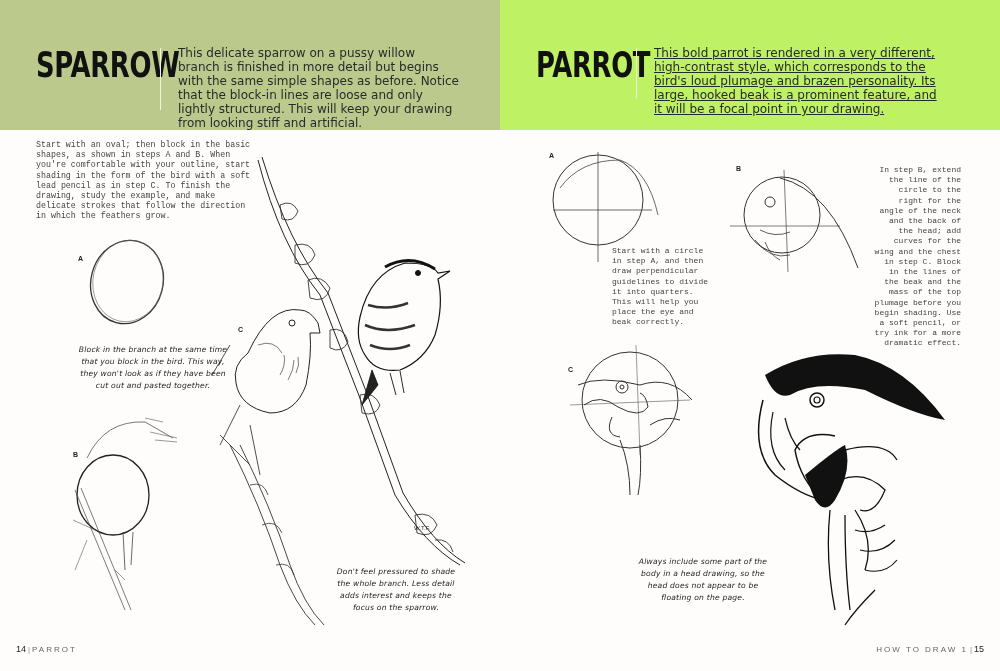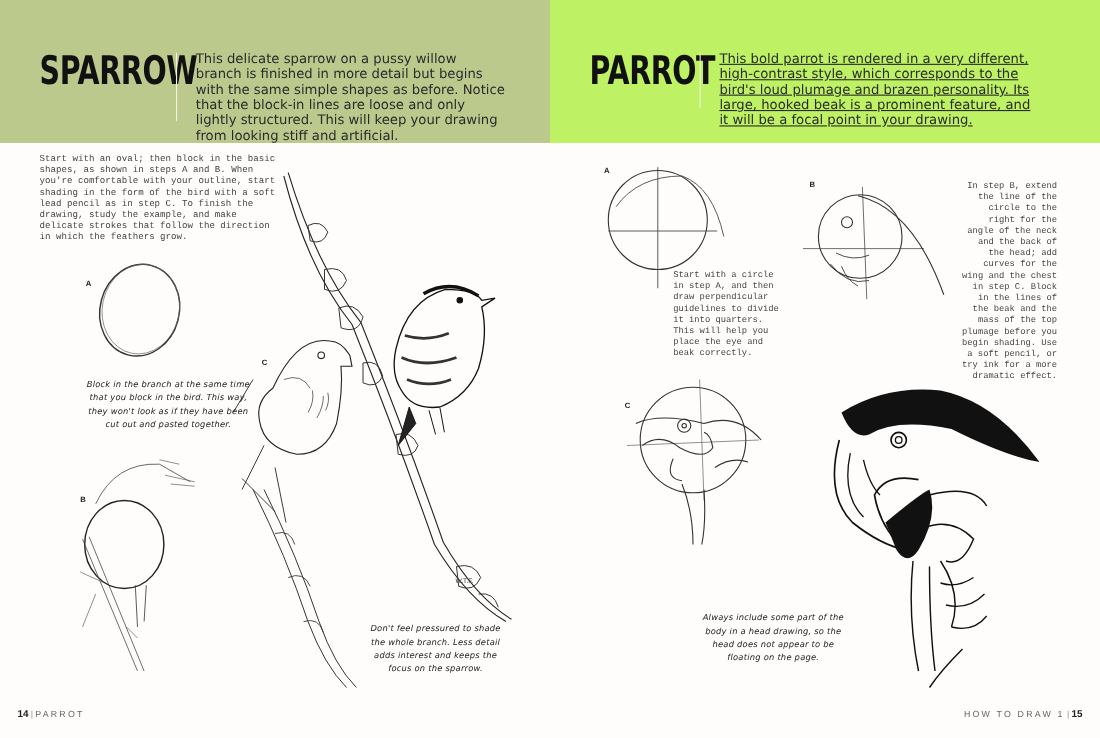--- a/index.html
+++ b/index.html
@@ -37,21 +37,21 @@
   }
   .hand {
     position: absolute; font-family: "DejaVu Sans", sans-serif; font-style: italic;
     font-size: 7.6px; line-height: 12px; color: #222; text-align: center; letter-spacing: 0.2px;
   }
   .step-label { position: absolute; font-size: 7px; font-weight: bold; color: #222; font-family: "Liberation Sans", sans-serif; }
 
   svg.drawing { position: absolute; overflow: visible; }
 
   .footer { position: absolute; top: 644px; font-size: 8px; letter-spacing: 2px; color: #666; }
-  .footer .num { font-weight: bold; color: #222; letter-spacing: 0; font-size: 9px; }
+  .footer .num { font-weight: normal; color: #222; letter-spacing: 0; font-size: 9px; }
   .footer.left { left: 16px; }
   .footer.right { right: 16px; }
   .footer .sep { color: #999; letter-spacing: 0; padding: 0 2px; }
 </style>
 </head>
 <body>
 
 <div class="banner left">
   <div class="banner-title">SPARROW</div>
   <div class="banner-rule"></div>

